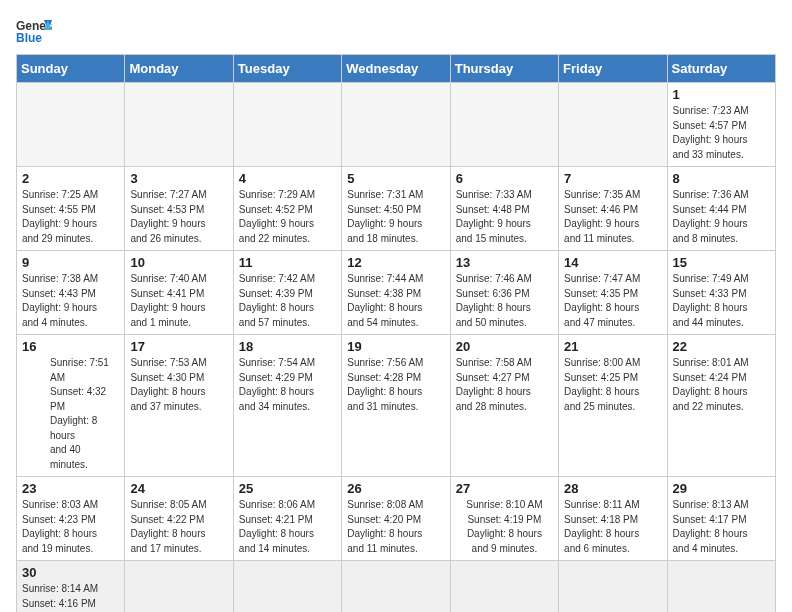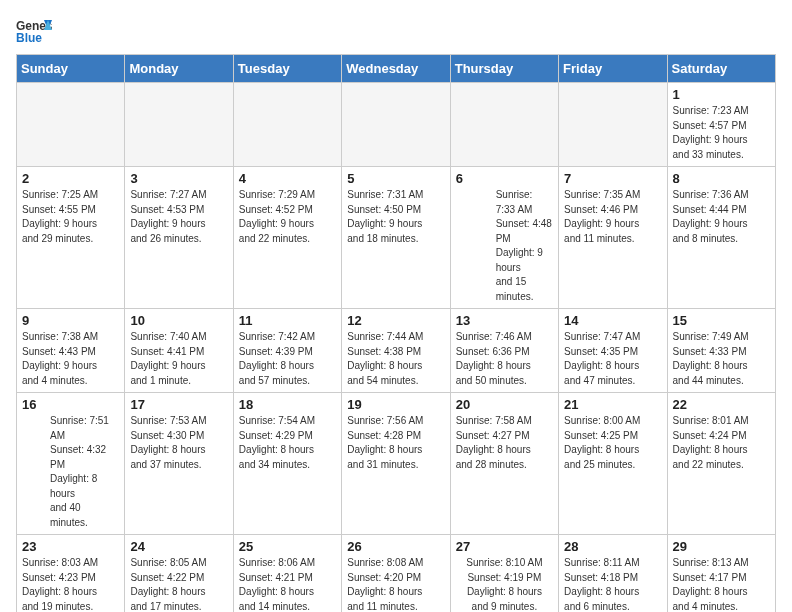--- a/index.html
+++ b/index.html
@@ -159,21 +159,21 @@
         </td>
         <td class="has-data">
           <div class="day-number">5</div>
           <div class="day-info" style="white-space: pre-line;">Sunrise: 7:31 AM
 Sunset: 4:50 PM
 Daylight: 9 hours
 and 18 minutes.</div>
         </td>
         <td class="has-data">
           <div class="day-number">6</div>
-          <div class="day-info" style="white-space: pre-line; margin-left: 40px;">Sunrise: 7:33 AM
+          <div class="day-info" style="white-space: pre-line;">Sunrise: 7:33 AM
 Sunset: 4:48 PM
 Daylight: 9 hours
 and 15 minutes.</div>
         </td>
         <td class="has-data">
           <div class="day-number">7</div>
           <div class="day-info" style="white-space: pre-line;">Sunrise: 7:35 AM
 Sunset: 4:46 PM
 Daylight: 9 hours
 and 11 minutes.</div>

